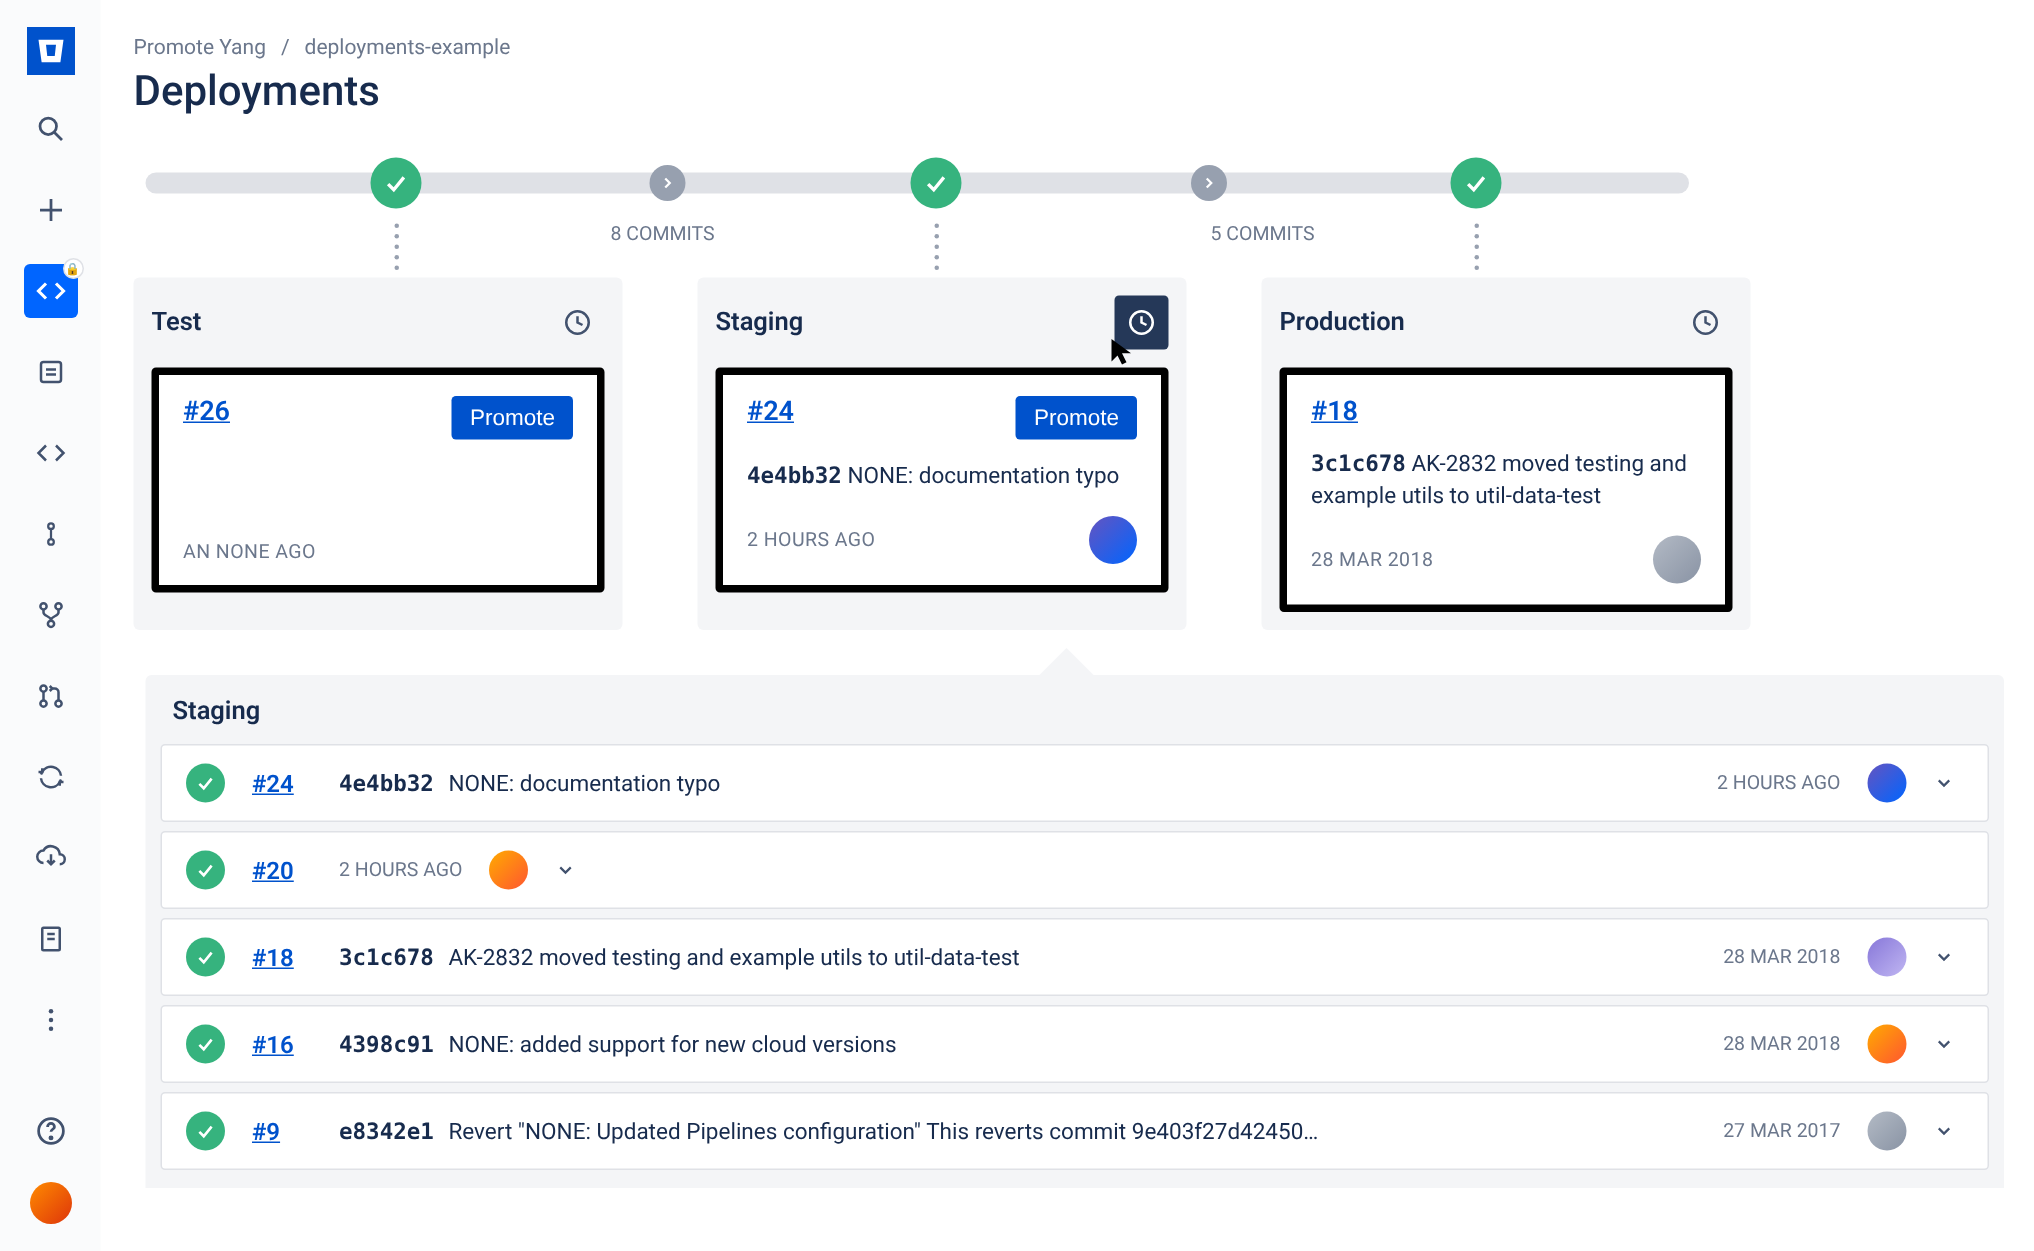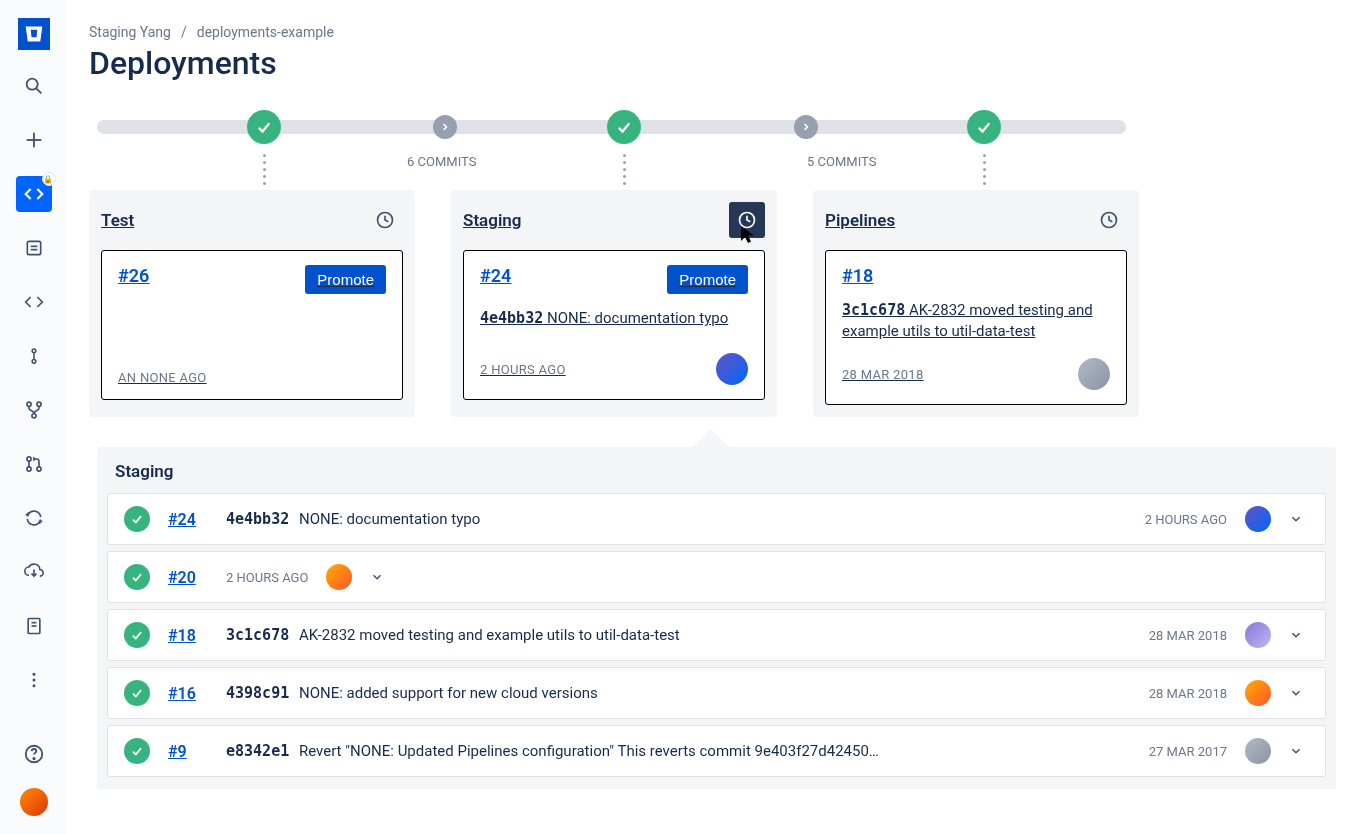--- a/index.html
+++ b/index.html
@@ -14,40 +14,40 @@
 .rail-icon.active { background: #0065FF; color: #fff; position: relative; }
 .rail-icon .lock-badge { position: absolute; top: -4px; right: -4px; width: 14px; height: 14px; border-radius: 50%; background: #fff; display: flex; align-items: center; justify-content: center; font-size: 8px; color:#42526E; border:1px solid #dfe1e6;}
 .rail-bottom { margin-top: auto; display:flex; flex-direction:column; align-items:center; gap:16px; padding-bottom:18px;}
 .rail-avatar { width: 28px; height: 28px; border-radius: 50%; background: linear-gradient(135deg,#FF8B00,#DE350B); }
 
 .main { flex: 1; padding: 24px 12px 0 22px; overflow-y:auto; }
 
 
 .breadcrumb { display:flex; gap:10px; color:#6B778C; font-size:14px; align-items:center; margin-bottom:4px;}
 .breadcrumb a { color:#6B778C; text-decoration:none; }
-.page-title { font-size:32px; font-weight:500; color:#172B4D; margin-bottom:28px;}
+.page-title { font-size:28px; font-weight:500; color:#172B4D; margin-bottom:28px;}
 
 
 .pipeline { position:relative; height:80px; margin:0 8px; }
 .pipe-track { position:absolute; top:10px; left:0; right:210px; height:14px; background:#dfe1e6; border-radius:7px; }
 .pipe-node { position:absolute; top:0; width:34px; height:34px; border-radius:50%; display:flex; align-items:center; justify-content:center; }
 .pipe-node.check { background:#36B37E; color:#fff; }
 .pipe-node.arrow { background:#97a0af; color:#fff; width:24px; height:24px; top:5px; }
 .pipe-dots { position:absolute; top:40px; width:2px; height:40px; }
 .pipe-dots span { display:block; width:3px; height:3px; background:#97a0af; border-radius:50%; margin:4px auto; }
 .commits-label { position:absolute; top:44px; font-size:13px; color:#6B778C; text-align:center; }
 
 
-.cards { display:flex; gap:36px; margin-bottom:30px;text-decoration:underline; }
+.cards { display:flex; gap:50px; margin-bottom:30px; }
 .card { width:326px; background:#f4f5f7; border-radius:4px; padding:12px; }
 .card-head { display:flex; justify-content:space-between; align-items:center; margin-bottom:12px; }
 .card-title { font-size:17px; font-weight:600; color:#172B4D; }
 .history-btn { width:36px; height:36px; display:flex; align-items:center; justify-content:center; border-radius:3px; color:#42526E; cursor:pointer; }
 .history-btn.active { background:#253858; color:#fff; }
-.card-body { background:#fff; border:1px solid #000000; border-radius:3px; padding:14px 16px; min-height:150px; display:flex; flex-direction:column; }
+.card-body { background:#fff; border:5px solid #000000; border-radius:3px; padding:14px 16px; min-height:150px; display:flex; flex-direction:column; }
 .card-top { display:flex; justify-content:space-between; align-items:flex-start; }
 .build-num { color:#0052CC; font-size:18px; font-weight:600; }
 .promote-btn { background:#0052CC; color:#fff; border:none; border-radius:3px; padding:6px 12px; font-size:15px; font-weight:500; cursor:pointer; }
 .commit-line { margin-top:14px; font-size:15px; color:#172B4D; line-height:1.4; }
 .commit-hash { font-family:SFMono-Regular,Consolas,monospace; font-weight:700; font-size:15px; }
 .card-foot { display:flex; justify-content:space-between; align-items:center; margin-top:auto; padding-top:16px; }
 .time { font-size:13px; color:#6B778C; letter-spacing:0.3px; }
 .av { width:32px; height:32px; border-radius:50%; }
 .av1{background:linear-gradient(135deg,#6554C0,#0065FF);}
 .av3{background:linear-gradient(135deg,#FFAB00,#FF5630);}
@@ -176,21 +176,21 @@
             <path d="M9.5 9a2.5 2.5 0 115 0c0 1.5-2.5 2-2.5 3.5"></path>
             <circle cx="12" cy="17" r="0.8" fill="currentColor"></circle>
           </svg>
       </div>
       <div class="rail-avatar"></div>
     </div>
   </div>
 
   <div class="main">
     <div class="breadcrumb">
-      <a href="#">Staging Yang</a>
+      <a href="#">Promote Yang</a>
       <span>/</span>
       <a href="#">deployments-example</a>
     </div>
     <h1 class="page-title">Deployments</h1>
 
     <div class="pipeline">
       <div class="pipe-track"></div>
       <div class="pipe-node check" style="left:150px">
           <svg width="18" height="18" viewBox="0 0 24 24" fill="none" stroke="currentColor" stroke-width="3">
             <polyline points="5 13 10 18 19 7"></polyline>
@@ -230,21 +230,21 @@
           <span></span>
           <span></span>
         </div>
       <div class="pipe-dots" style="left:886px">
           <span></span>
           <span></span>
           <span></span>
           <span></span>
           <span></span>
         </div>
-      <div class="commits-label" style="left:310px">6 COMMITS</div>
+      <div class="commits-label" style="left:310px">8 COMMITS</div>
       <div class="commits-label" style="left:710px">5 COMMITS</div>
     </div>
 
     <div class="cards" id="cards">
         <div class="card">
     <div class="card-head">
       <span class="card-title">Test</span>
       <div class="history-btn ">
               <svg width="20" height="20" viewBox="0 0 24 24" fill="none" stroke="currentColor" stroke-width="2">
                 <circle cx="12" cy="12" r="9"></circle>
@@ -280,21 +280,21 @@
       </div>
       <div class="commit-line"><span class="commit-hash">4e4bb32</span> NONE: documentation typo</div>
       <div class="card-foot">
         <span class="time">2 HOURS AGO</span>
         <div class="av av1"></div>
       </div>
     </div>
         </div>
         <div class="card">
     <div class="card-head">
-      <span class="card-title">Pipelines</span>
+      <span class="card-title">Production</span>
       <div class="history-btn ">
               <svg width="20" height="20" viewBox="0 0 24 24" fill="none" stroke="currentColor" stroke-width="2">
                 <circle cx="12" cy="12" r="9"></circle>
                 <polyline points="12 7 12 12 16 14"></polyline>
               </svg>
             </div>
     </div>
     <div class="card-body">
       <div class="card-top">
         <a href="#" class="build-num">#18</a>

